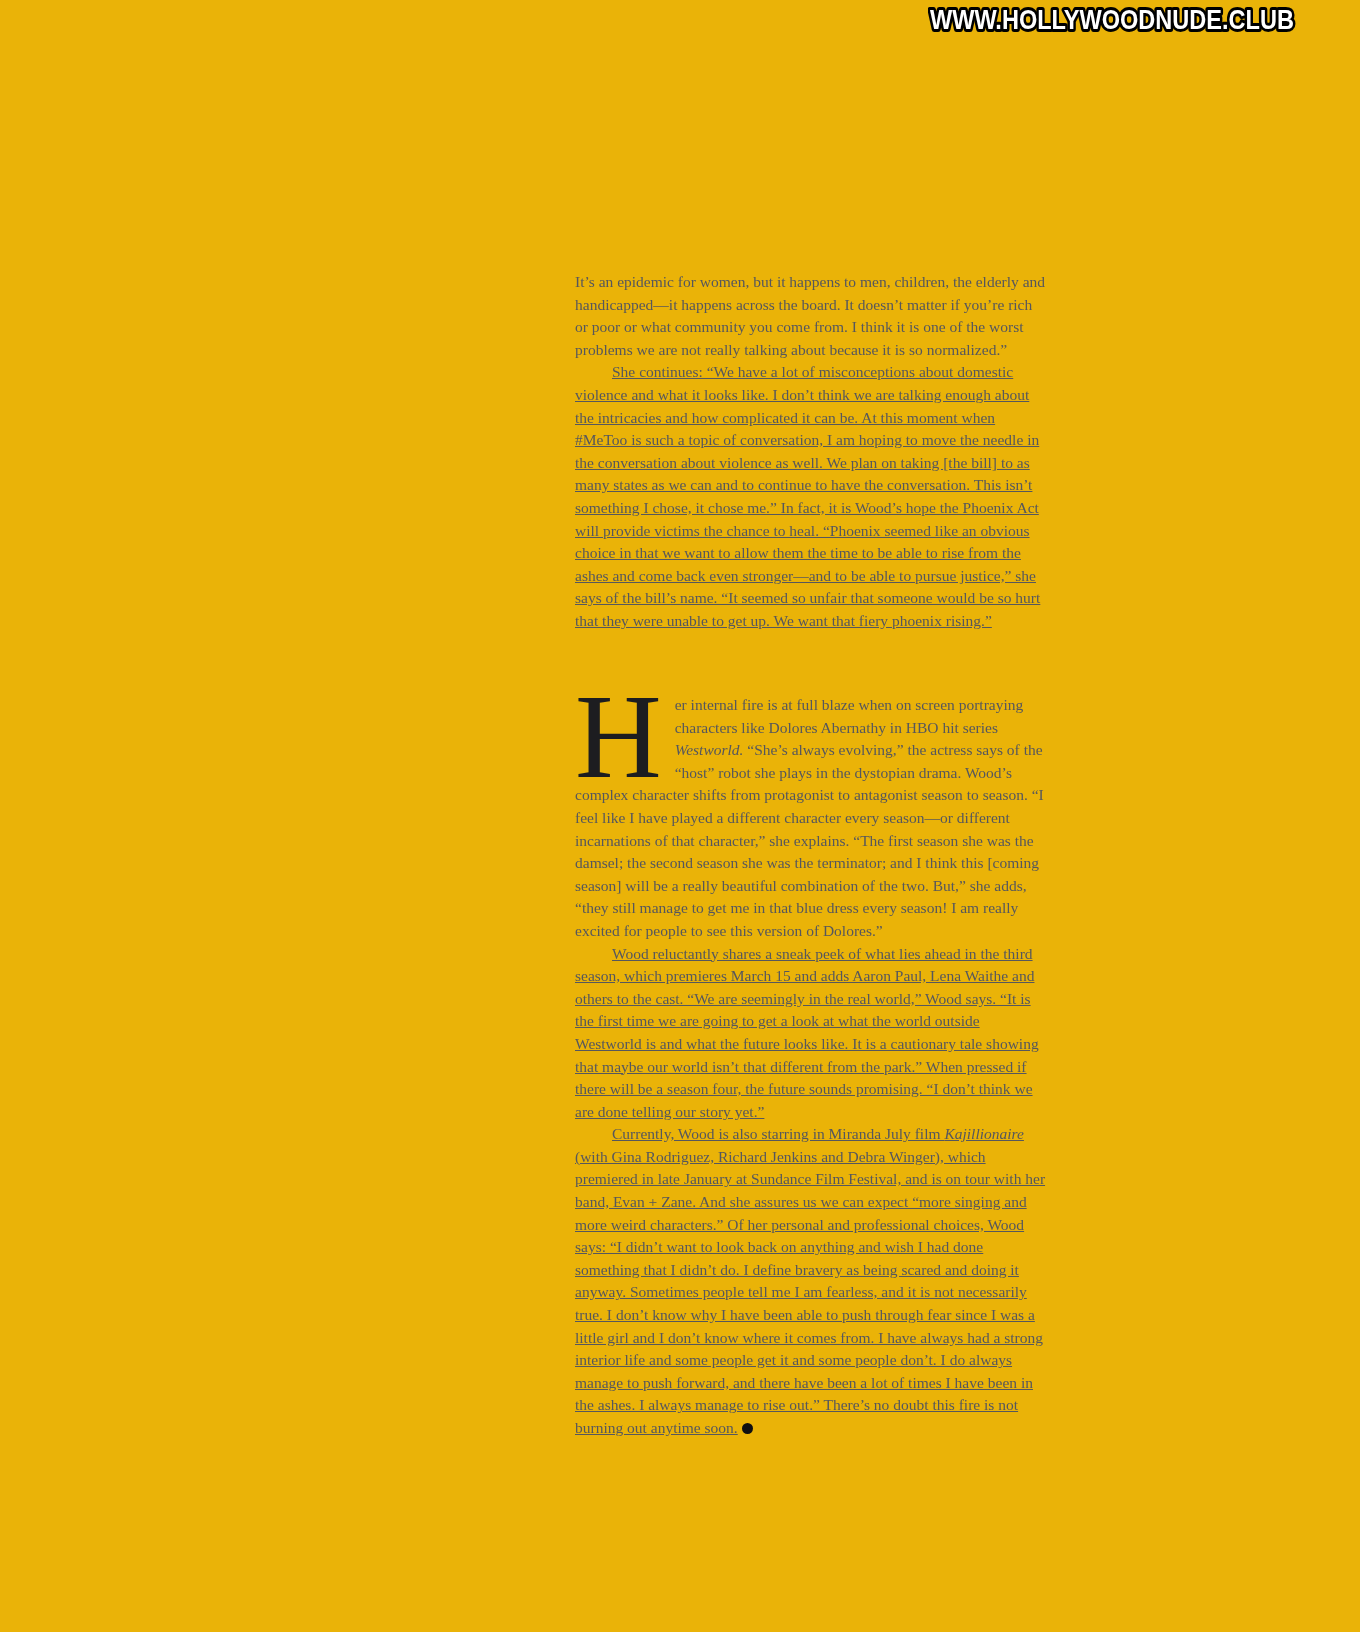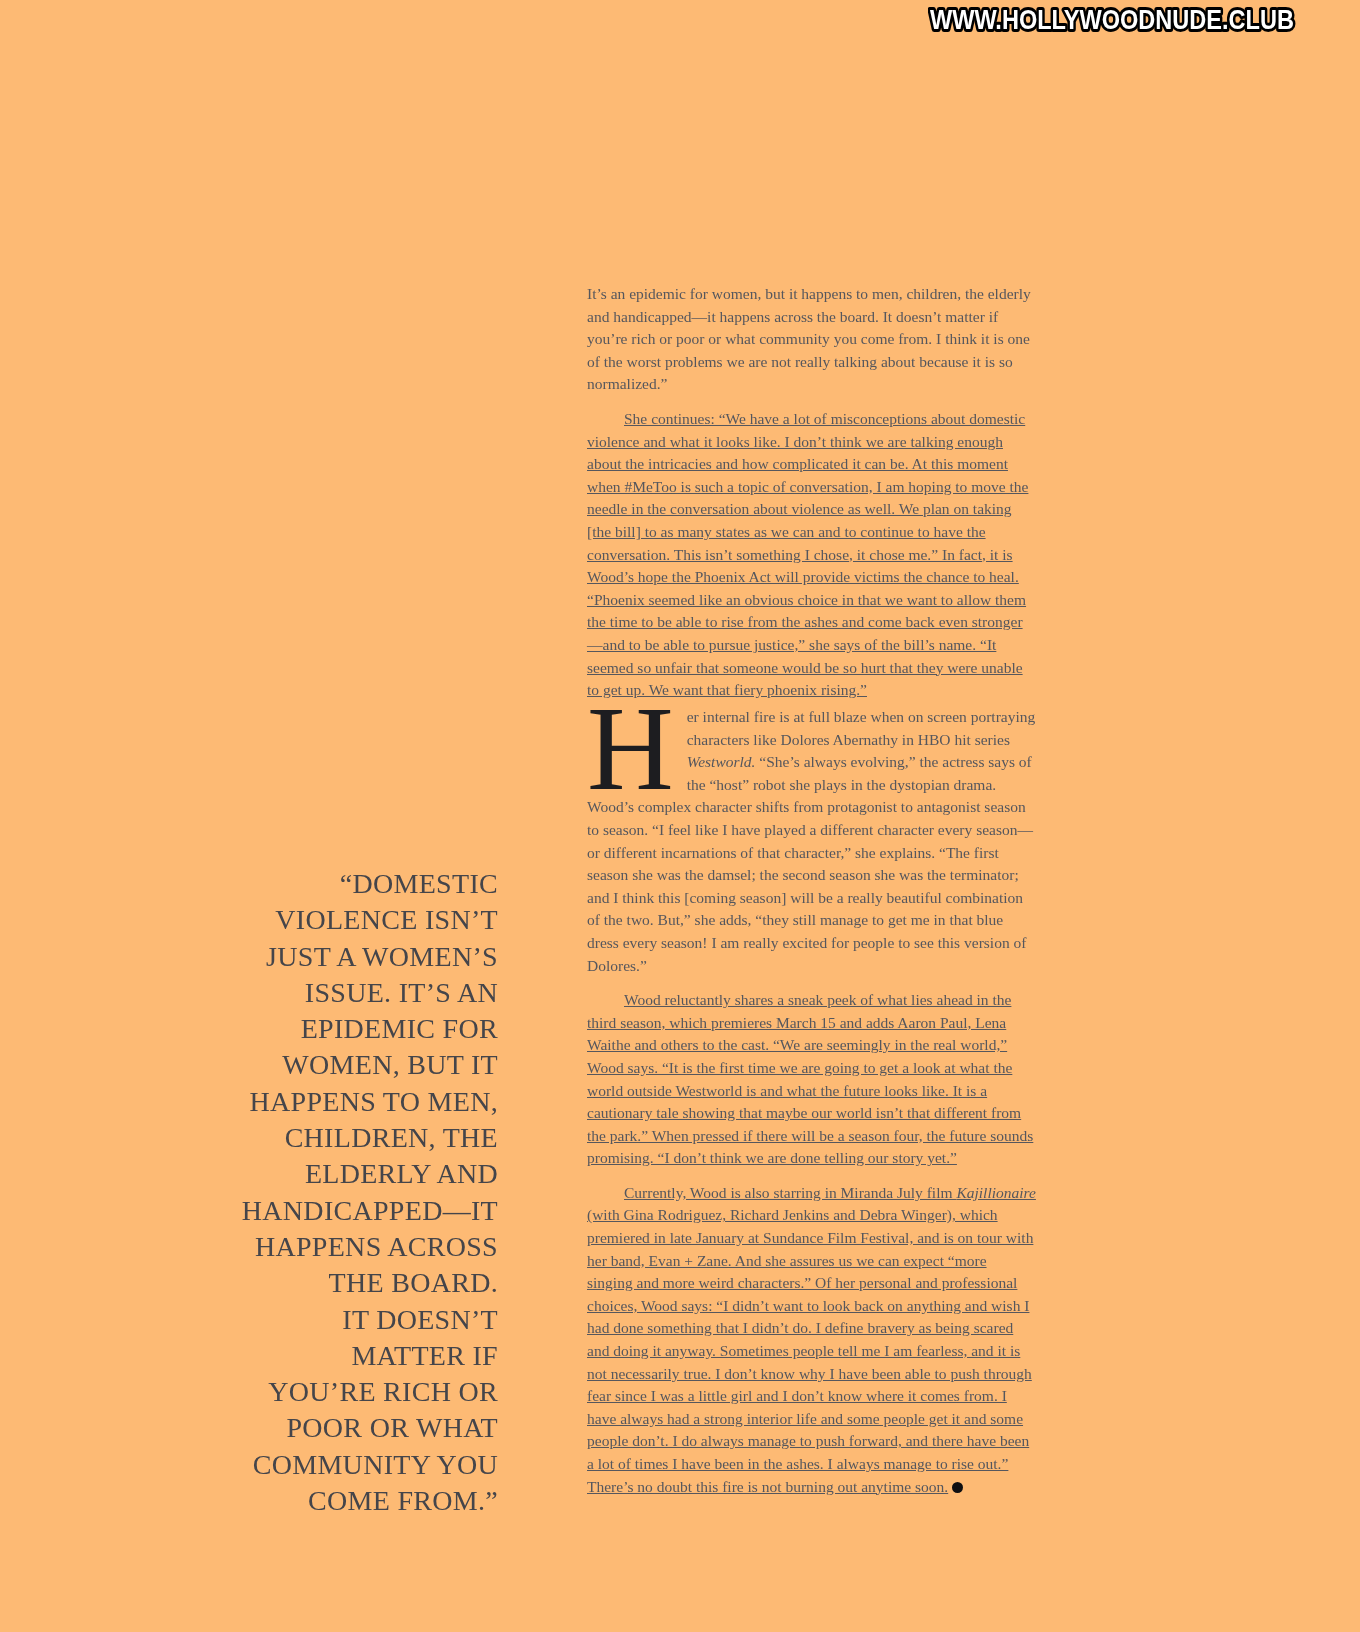--- a/index.html
+++ b/index.html
@@ -1,20 +1,20 @@
 <!DOCTYPE html>
 <html><head>
 <meta charset="utf-8">
 <style>
   html,body{margin:0;padding:0;background:#ffffff;}
   .page{
     position:relative;
     width:1360px;
     height:1632px;
-    background:#fdba74;
+    background:#eab308;
     font-family:"Liberation Serif", serif;
     overflow:hidden;
   }
   
   .watermark{
     position:absolute;
     top:2px;
     right:60px;
     width:372px;
     height:36px;
@@ -38,21 +38,21 @@
     position:absolute;
     left:575px;
     width:473px;
     font-size:15.5px;
     line-height:22.6px;
     color:#56575d;
     text-align:left;
   }
   .block1{top:271px;}
   .block2{top:694px;}
-  p.para{margin:12px;padding:0;}
+  p.para{margin:0;padding:0;}
   p.indent{text-indent:37px;text-decoration:underline;}
   .dropcap{
     float:left;
     font-size:120px;
     line-height:82px;
     height:82px;
     margin:2px 13px 0 0;
     color:#1d1d20;
     font-family:"Liberation Serif", serif;
   }
@@ -71,38 +71,20 @@
 <body>
 
 <div class="page">
 
   <div class="watermark">
     <svg width="372" height="36" viewBox="0 0 372 36">
       <text x="2" y="27" font-family="Liberation Sans, sans-serif" font-weight="bold" font-size="28" fill="#ffffff" stroke="#000000" stroke-width="6" stroke-linejoin="round" paint-order="stroke" textLength="364" lengthAdjust="spacingAndGlyphs">WWW.HOLLYWOODNUDE.CLUB</text>
     </svg>
   </div>
 
-  <div class="pullquote">“DOMESTIC
-VIOLENCE ISN’T
-JUST A WOMEN’S
-ISSUE. IT’S AN
-EPIDEMIC FOR
-WOMEN, BUT IT
-HAPPENS TO MEN,
-CHILDREN, THE
-ELDERLY AND
-HANDICAPPED—IT
-HAPPENS ACROSS
-THE BOARD.
-IT DOESN’T
-MATTER IF
-YOU’RE RICH OR
-POOR OR WHAT
-COMMUNITY YOU
-COME FROM.”</div>
 
   <div class="article-block block1">
     <p class="para"><span>It’s an epidemic for women, but it happens to men, children, the elderly and handicapped—it happens across the board. It doesn’t matter if you’re rich or poor or what community you come from. I think it is one of the worst problems we are not really talking about because it is so normalized.”</span></p>
     <p class="para indent"><span>She continues: “We have a lot of misconceptions about domestic violence and what it looks like. I don’t think we are talking enough about the intricacies and how complicated it can be. At this moment when #MeToo is such a topic of conversation, I am hoping to move the needle in the conversation about violence as well. We plan on taking [the bill] to as many states as we can and to continue to have the conversation. This isn’t something I chose, it chose me.” In fact, it is Wood’s hope the Phoenix Act will provide victims the chance to heal. “Phoenix seemed like an obvious choice in that we want to allow them the time to be able to rise from the ashes and come back even stronger—and to be able to pursue justice,” she says of the bill’s name. “It seemed so unfair that someone would be so hurt that they were unable to get up. We want that fiery phoenix rising.”</span></p>
   </div>
 
   <div class="article-block block2">
     <p class="para">
       <span class="dropcap">H</span><span><span>er internal fire is at full blaze when on screen portraying characters like Dolores Abernathy in HBO hit series </span><em>Westworld.</em><span> “She’s always evolving,” the actress says of the “host” robot she plays in the dystopian drama. Wood’s complex character shifts from protagonist to antagonist season to season. “I feel like I have played a different character every season—or different incarnations of that character,” she explains. “The first season she was the damsel; the second season she was the terminator; and I think this [coming season] will be a really beautiful combination of the two. But,” she adds, “they still manage to get me in that blue dress every season! I am really excited for people to see this version of Dolores.”</span></span>
     </p>

